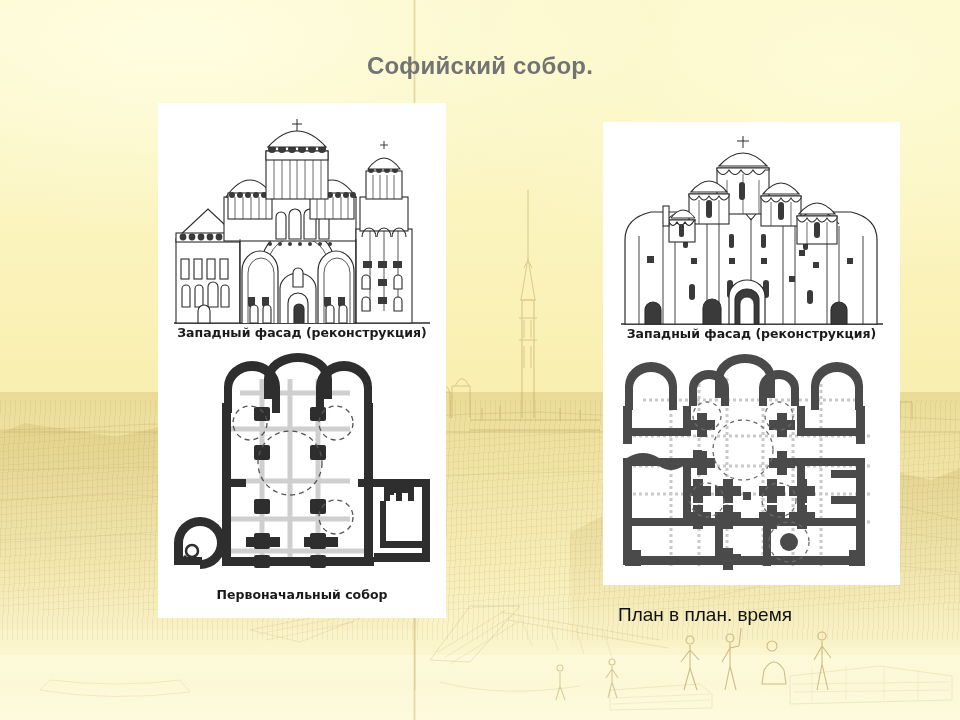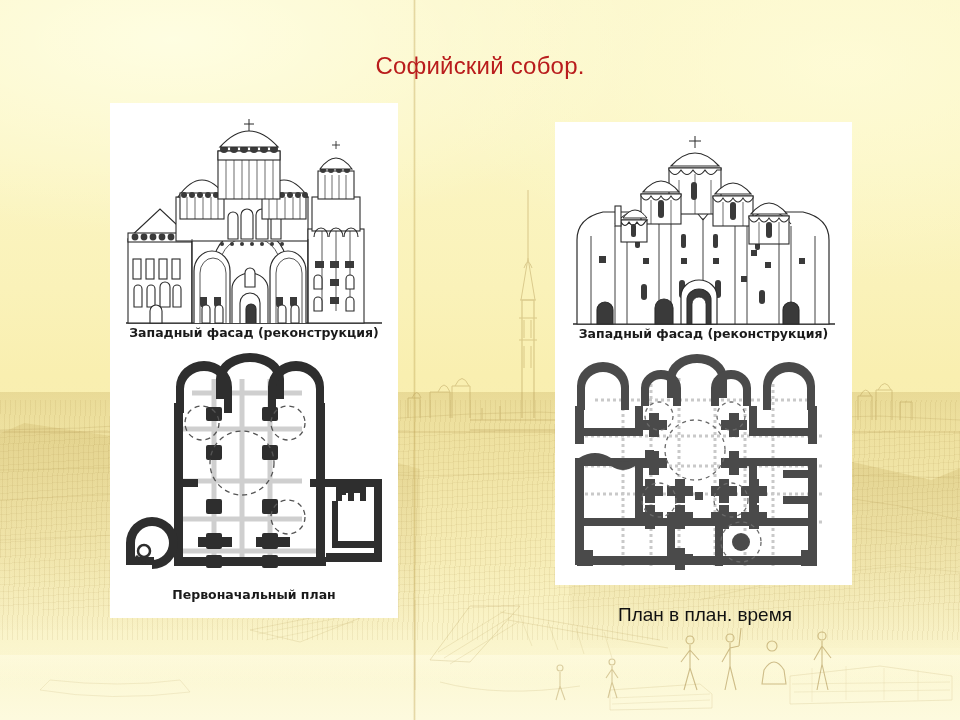--- a/index.html
+++ b/index.html
@@ -111,30 +111,31 @@
     width: 960px; height: 720px;
   }
 
   
   .title {
     position: absolute;
     left: 0; right: 0;
     top: 52px;
     text-align: center;
     font-size: 24px;
-    font-weight: normal;
-    color: #b91c1c;
+    font-weight: bold;
+    color: #737373;
     letter-spacing: 0.2px;
   }
 
   
   .panel {
     position: absolute;
     background: #ffffff;
     overflow: hidden;
+    margin-left: 48px;
   }
   #panel-left  { left: 110px; top: 103px; width: 288px; height: 515px; }
   #panel-right { left: 555px; top: 122px; width: 297px; height: 463px; }
 
   .fig {
     position: absolute;
     left: 0; right: 0;
   }
   .fig svg { display: block; width: 100%; height: 100%; }
 
@@ -536,21 +537,21 @@
 
         <g fill="none" stroke="#555555" stroke-width="1.3" stroke-dasharray="5 4">
           <circle cx="132" cy="112" r="32"></circle>
           <circle cx="92" cy="72" r="17"></circle>
           <circle cx="178" cy="72" r="17"></circle>
           <circle cx="178" cy="166" r="17"></circle>
         </g>
       </svg>
     </div>
 
-    <div class="fig-caption" id="cap-left-plan" style="top:484px;">Первоначальный план</div>
+    <div class="fig-caption" id="cap-left-plan" style="top:484px;">Первоначальный собор</div>
   </div>
 
   <div class="panel" id="panel-right">
 
     <div class="fig" style="top:6px; height:198px;">
       <svg viewBox="0 0 297 198" preserveAspectRatio="xMidYMid meet">
         <g fill="#ffffff" stroke="#2b2b2b" stroke-width="1.1">
 
           <line x1="18" y1="196" x2="280" y2="196" stroke-width="1.4"></line>
 

